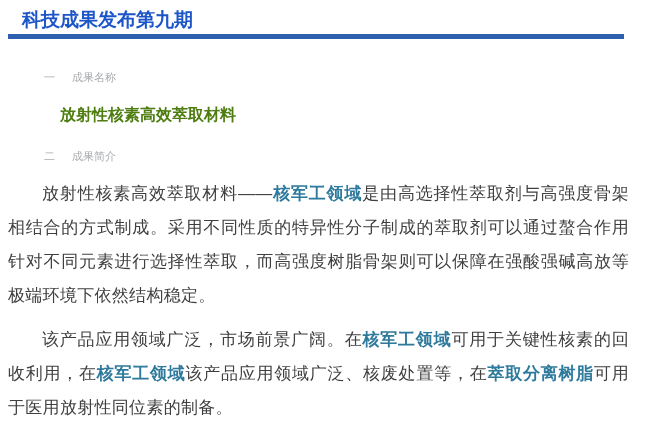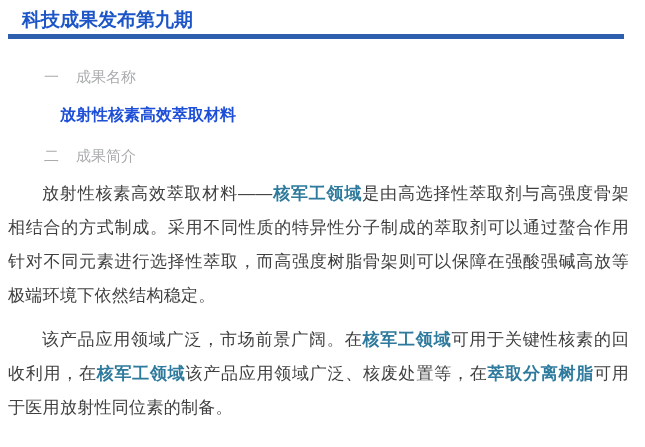--- a/index.html
+++ b/index.html
@@ -29,34 +29,34 @@
     font-weight: bold;
     color: var(--title-blue);
   }
   .header-rule {
     margin: 3px 21px 0 8px;
     height: 5px;
     background: var(--rule-blue);
   }
   .section-heading {
     margin: 28px 0 0 44px;
-    font-size: 15px;
+    font-size: 11px;
     line-height: 20px;
     color: var(--section-gray);
   }
   .section-heading .sec-num {
     display: inline-block;
     margin-right: 17px;
   }
   .achievement {
     margin: 17px 0 0 60px;
     font-size: 16px;
     line-height: 22px;
     font-weight: bold;
-    color: #1d4ed8;
+    color: #4d7c0f;
   }
   .section-heading.second {
     margin-top: 20px;
   }
   .body-copy {
     margin: 11px 16px 0 8px;
   }
   .body-para {
     font-size: 17px;
     line-height: 34px;

